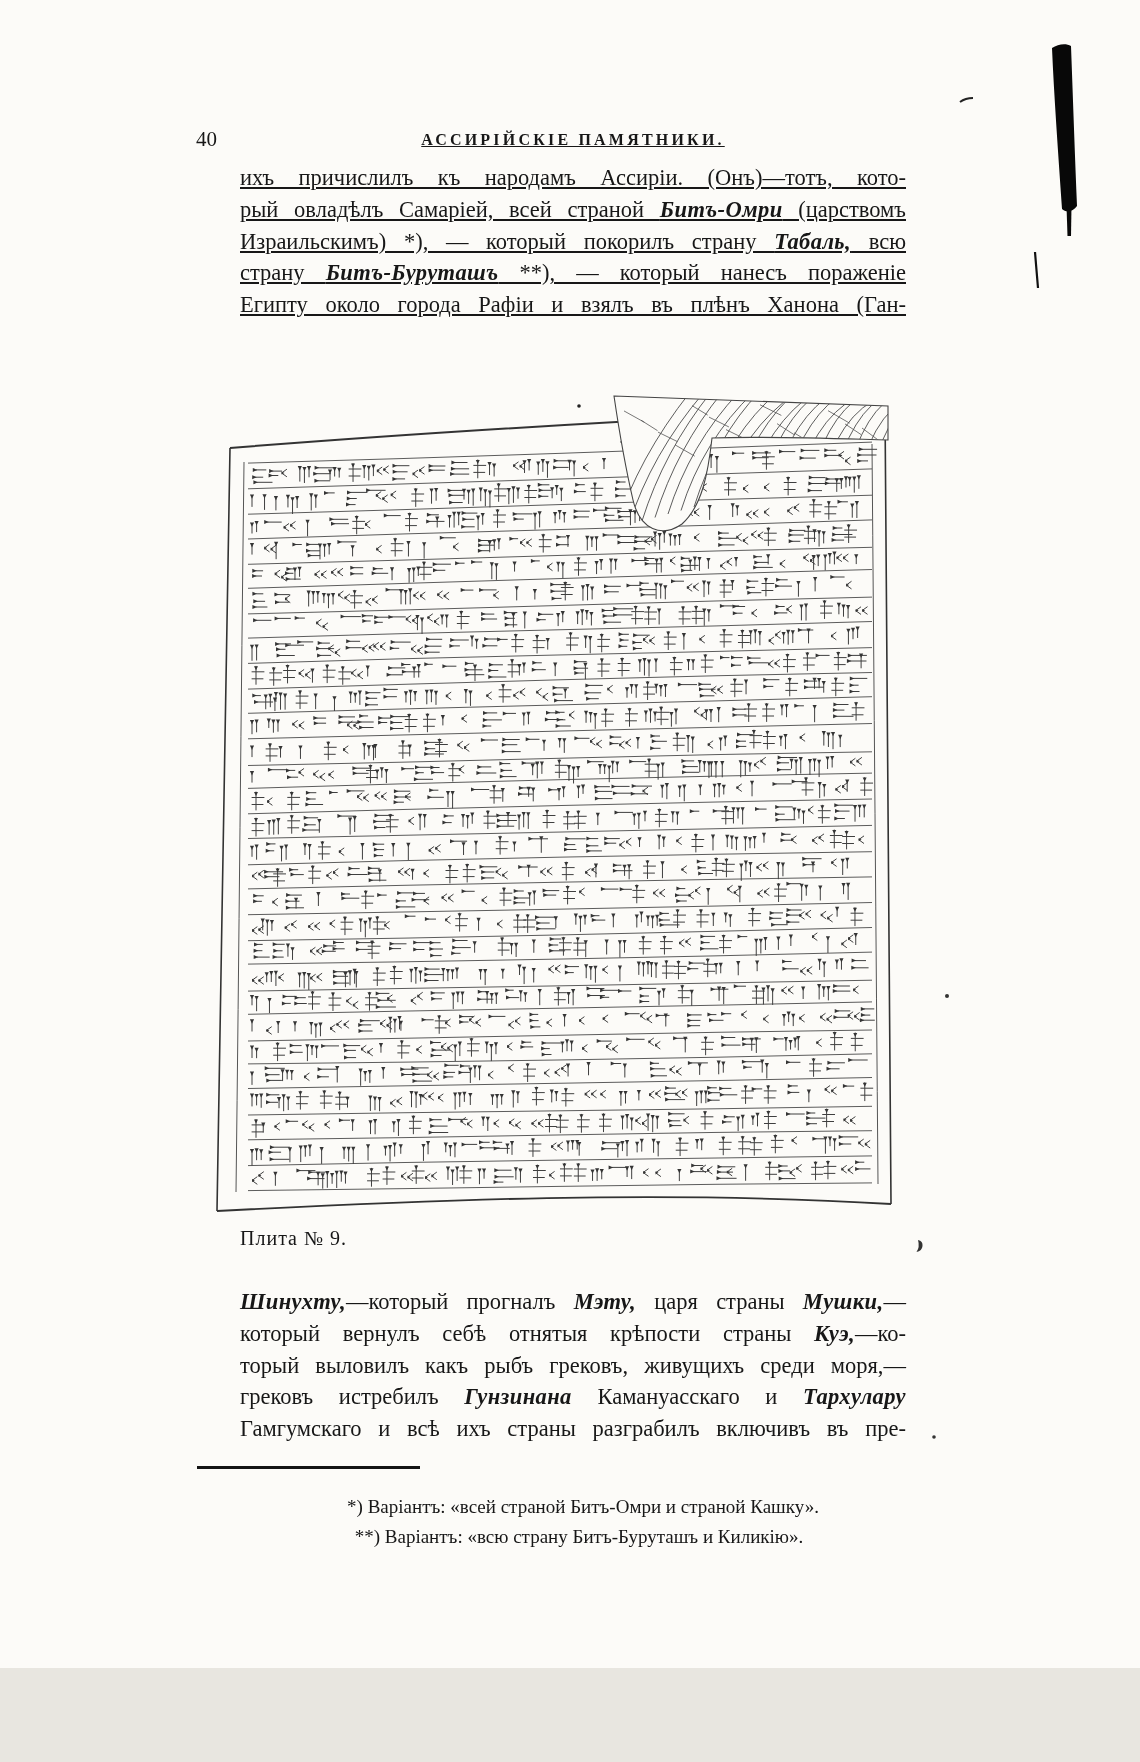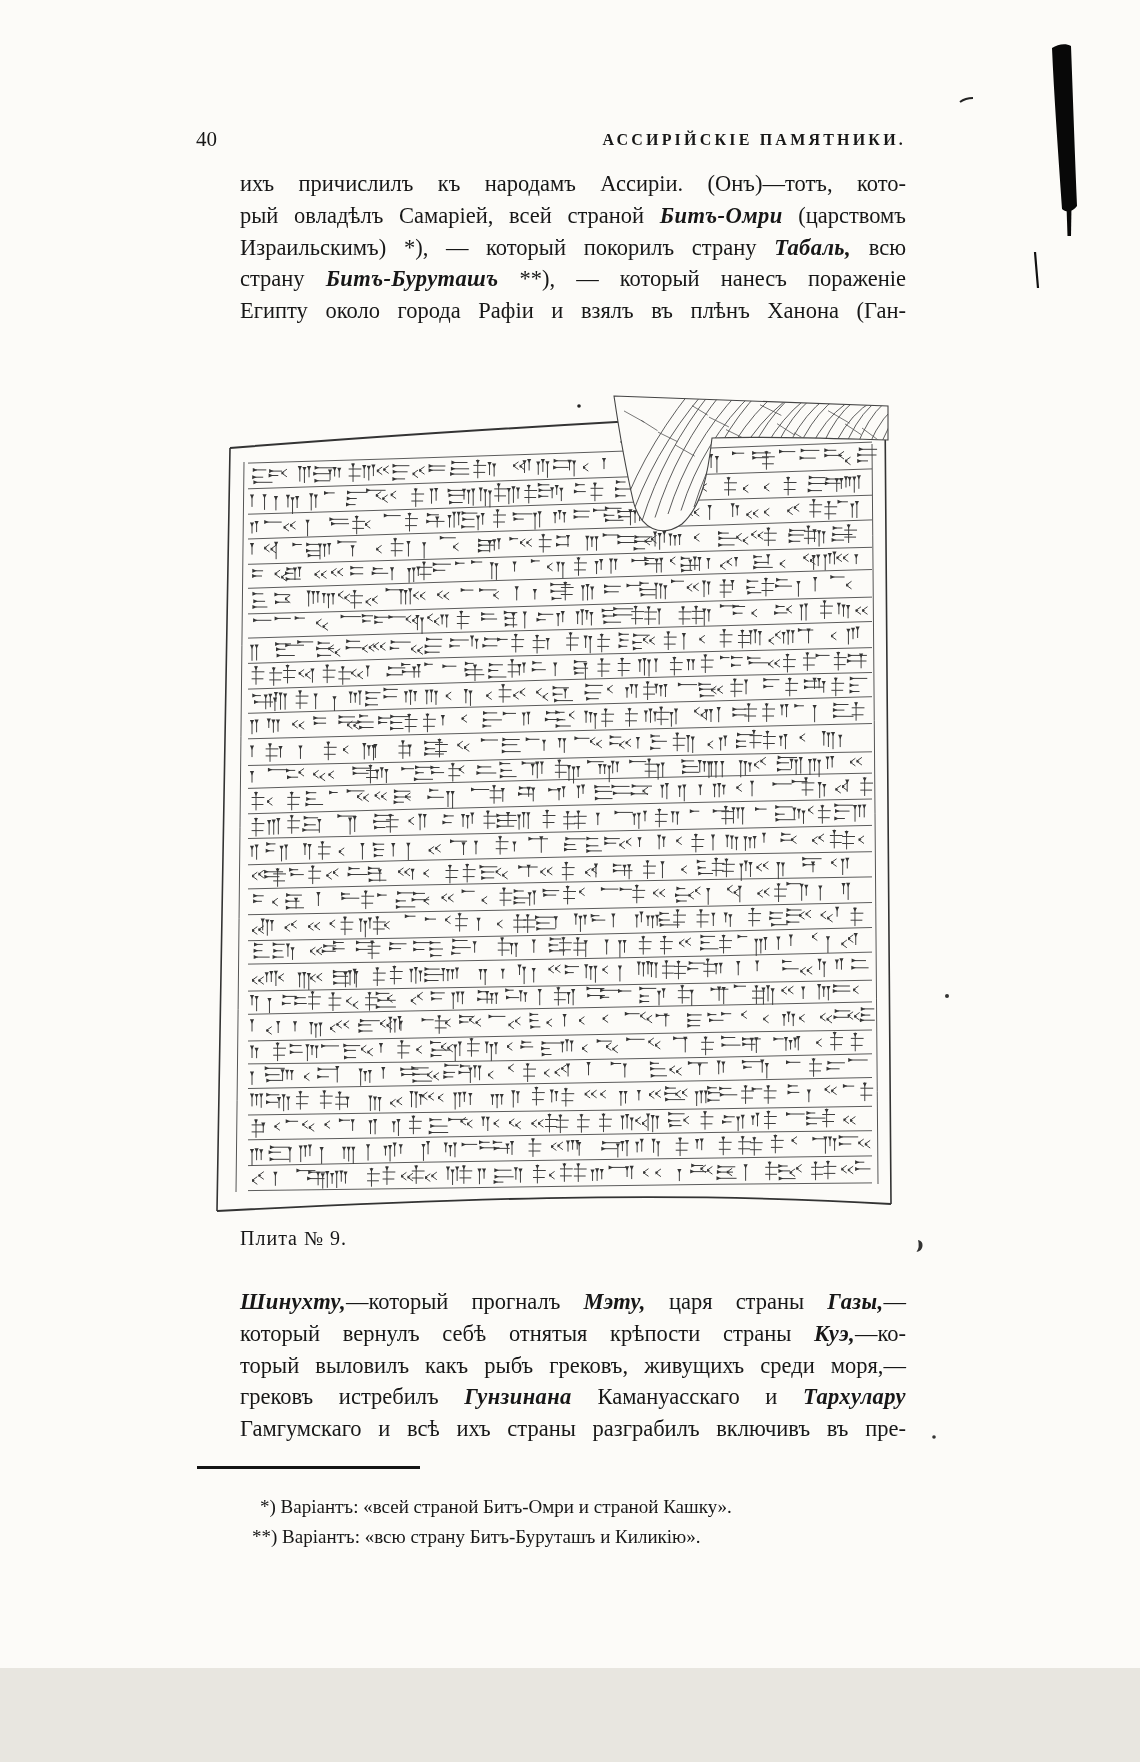--- a/index.html
+++ b/index.html
@@ -4,32 +4,32 @@
 <style>
   html,body{margin:0;padding:0;background:#e8e6e0;}
   .page{
     position:relative;width:1140px;height:1668px;margin:0 auto;
     background:#fcfbf8;overflow:hidden;
     font-family:"Liberation Serif","DejaVu Serif",serif;
     color:#171717;
   }
   .pagenum{position:absolute;left:196px;top:127px;font-size:21px;}
   .runhead{
-    position:absolute;left:240px;top:131px;width:666px;text-align:right;
-    font-size:16px;font-weight:700;letter-spacing:3.2px;
+    position:absolute;left:240px;top:131px;width:666px;text-align:center;
+    font-size:16px;font-weight:700;letter-spacing:3.2px;text-decoration:underline;
   }
   .para{position:absolute;left:240px;width:666px;font-size:22.5px;line-height:31.8px;}
-  #para-top{top:168px;}
+  #para-top{top:162px;text-decoration:underline;}
   #para-bottom{top:1286px;}
   .line{text-align:justify;text-align-last:justify;white-space:normal;}
   .bi{font-style:italic;font-weight:700;letter-spacing:.4px;}
   #tablet-svg{position:absolute;left:200px;top:378px;}
   .caption{position:absolute;left:240px;top:1227px;width:666px;text-align:left;font-size:20px;letter-spacing:1px;}
   .footrule{position:absolute;left:197px;top:1466px;width:223px;height:3px;background:#141414;}
-  .footnotes{position:absolute;left:240px;top:1492px;width:666px;font-size:19px;line-height:30px;}
+  .footnotes{position:absolute;left:240px;top:1492px;width:666px;font-size:19px;line-height:30px;text-align:center;}
   .fn1{padding-left:20px;}
   .fn2{padding-left:12px;}
   #artifacts{position:absolute;left:0;top:0;pointer-events:none;}
 </style>
 </head>
 <body>
 
 <div class="page">
 
   <div class="pagenum">40</div>
@@ -189,21 +189,21 @@
         <path d="M628,32.65912964940071 l21.570860208943486,12.484662411734462" fill="none" stroke="#555" stroke-width="0.8"></path>
         <path d="M645,45.897637931630015 l16.02063217945397,10.663453668355942" fill="none" stroke="#555" stroke-width="0.8"></path>
         <path d="M662,50.033514050766826 l16.420216461643577,12.161961001344025" fill="none" stroke="#555" stroke-width="0.8"></path>
         <path d="M679,62.649300100281835 l17.69072046689689,10.242664222605526" fill="none" stroke="#555" stroke-width="0.8"></path>
       </g>
     </svg>
 
   <div class="caption">Плита № 9.</div>
 
   <div class="para" id="para-bottom">
-      <div class="line"><span class="bi">Шинухту,</span><span>—который прогналъ </span><span class="bi">Мэту,</span><span> царя страны </span><span class="bi">Газы,</span><span>—</span></div>
+      <div class="line"><span class="bi">Шинухту,</span><span>—который прогналъ </span><span class="bi">Мэту,</span><span> царя страны </span><span class="bi">Мушки,</span><span>—</span></div>
       <div class="line"><span>который вернулъ себѣ отнятыя крѣпости страны </span><span class="bi">Куэ,</span><span>—ко-</span></div>
       <div class="line"><span>торый выловилъ какъ рыбъ грековъ, живущихъ среди моря,—</span></div>
       <div class="line"><span>грековъ истребилъ </span><span class="bi">Гунзинана</span><span> Камануасскаго и </span><span class="bi">Тархулару</span></div>
       <div class="line"><span>Гамгумскаго и всѣ ихъ страны разграбилъ включивъ въ пре-</span></div>
     </div>
 
   <div class="footrule"></div>
   <div class="footnotes">
     <div class="fn1">*) Варіантъ: «всей страной Битъ-Омри и страной Кашку».</div>
     <div class="fn2">**) Варіантъ: «всю страну Битъ-Буруташъ и Киликію».</div>

